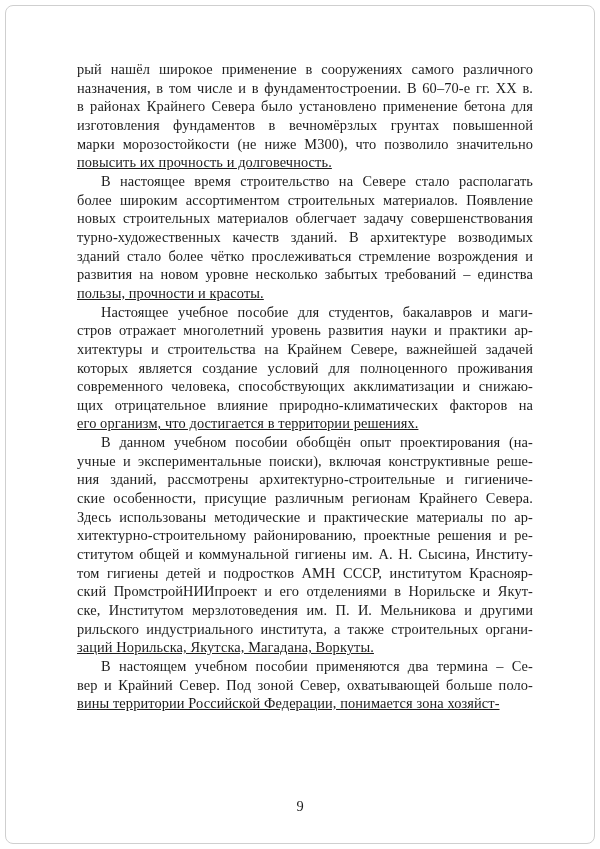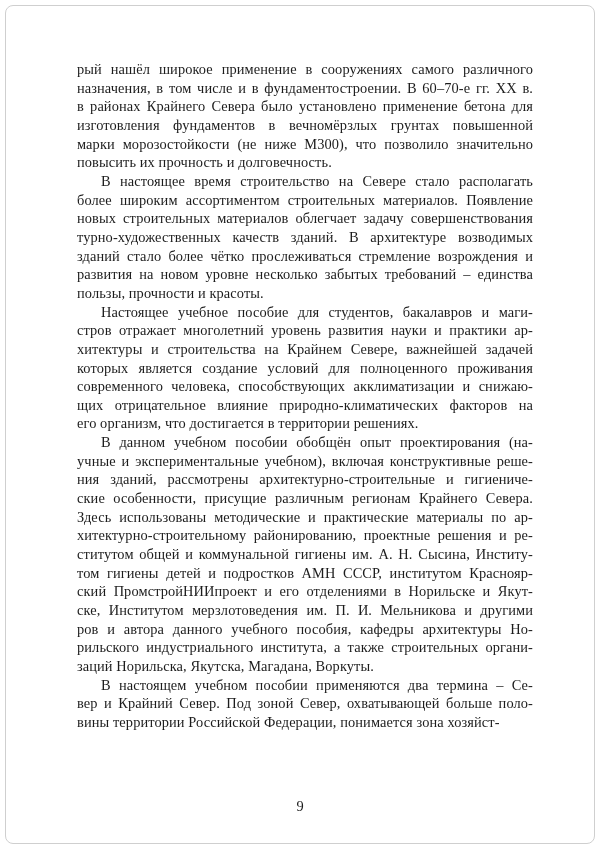--- a/index.html
+++ b/index.html
@@ -40,20 +40,21 @@
     margin: 0;
     padding: 0;
   }
   .text-line {
     text-align: justify;
     text-align-last: justify;
     white-space: normal;
   }
   .text-line.last {
     text-align-last: left;
+    text-decoration: underline;
   }
   .text-line.indent {
     text-indent: 24px;
   }
   #page-number {
     position: absolute;
     left: 0;
     width: 600px;
     top: 798px;
     text-align: center;
@@ -87,30 +88,29 @@
         <div class="text-line indent">Настоящее учебное пособие для студентов, бакалавров и маги-</div>
         <div class="text-line">стров отражает многолетний уровень развития науки и практики ар-</div>
         <div class="text-line">хитектуры и строительства на Крайнем Севере, важнейшей задачей</div>
         <div class="text-line">которых является создание условий для полноценного проживания</div>
         <div class="text-line">современного человека, способствующих акклиматизации и снижаю-</div>
         <div class="text-line">щих отрицательное влияние природно-климатических факторов на</div>
         <div class="text-line last">его организм, что достигается в территории решениях.</div>
       </div>
       <div class="paragraph">
         <div class="text-line indent">В данном учебном пособии обобщён опыт проектирования (на-</div>
-        <div class="text-line">учные и экспериментальные учебном), включая конструктивные реше-</div>
+        <div class="text-line">учные и экспериментальные поиски), включая конструктивные реше-</div>
         <div class="text-line">ния зданий, рассмотрены архитектурно-строительные и гигиениче-</div>
         <div class="text-line">ские особенности, присущие различным регионам Крайнего Севера.</div>
         <div class="text-line">Здесь использованы методические и практические материалы по ар-</div>
         <div class="text-line">хитектурно-строительному районированию, проектные решения и ре-</div>
         <div class="text-line">ститутом общей и коммунальной гигиены им. А. Н. Сысина, Институ-</div>
         <div class="text-line">том гигиены детей и подростков АМН СССР, институтом Краснояр-</div>
         <div class="text-line">ский ПромстройНИИпроект и его отделениями в Норильске и Якут-</div>
         <div class="text-line">ске, Институтом мерзлотоведения им. П. И. Мельникова и другими</div>
-        <div class="text-line">ров  и автора данного учебного пособия, кафедры архитектуры Но-</div>
         <div class="text-line">рильского индустриального института, а также строительных органи-</div>
         <div class="text-line last">заций Норильска, Якутска, Магадана, Воркуты.</div>
       </div>
       <div class="paragraph">
         <div class="text-line indent">В настоящем учебном пособии применяются два термина – Се-</div>
         <div class="text-line">вер и Крайний Север. Под зоной Север, охватывающей больше поло-</div>
         <div class="text-line last">вины территории Российской Федерации, понимается зона хозяйст-</div>
       </div>
     </div>
   <div id="page-number">9</div>

